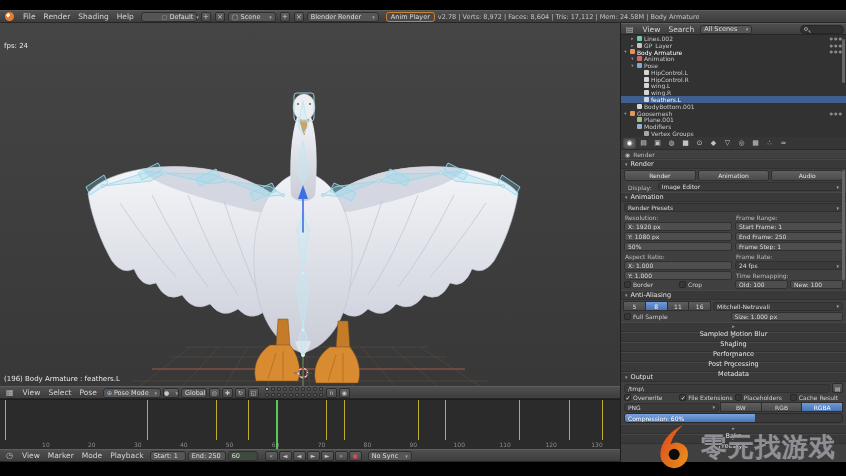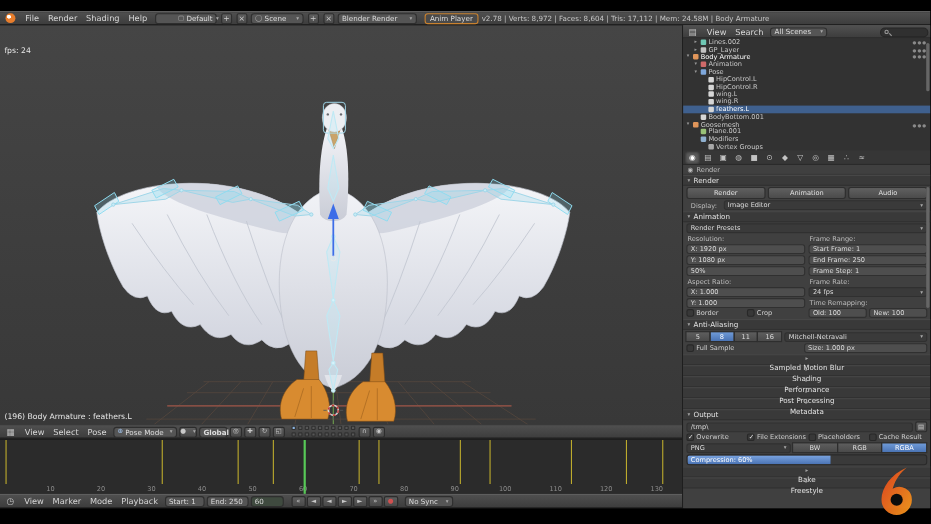--- a/index.html
+++ b/index.html
@@ -242,21 +242,21 @@
         <span class="menu" data-name="view3d-menu-select">Select</span>
         <span class="menu" data-name="view3d-menu-pose">Pose</span>
       </span>
     <span class="fld caret-dd" style="width:58px;" data-name="mode-select">
       <i data-name="pose-mode-icon" style="font-style:normal;font-size:6px;color:#9fc0e8;margin-right:2px;">⊕</i>
       <span data-name="mode-value">Pose Mode</span>
     </span>
     <span class="icbtn caret-dd" style="width:16px;" data-name="viewport-shading-select">
         <span data-name="shading-sphere-icon">●</span>
       </span>
-    <span class="fld caret-dd" style="width:26px;font-weight:bold;" data-name="transform-orientation-select">
+    <span class="fld caret-dd" style="width:26px;" data-name="transform-orientation-select">
       <span data-name="orientation-value">Global</span>
     </span>
     <span class="icbtn" data-name="pivot-center-select">◎</span>
     <span class="icbtn" data-name="manipulator-translate-button">✚</span>
     <span class="icbtn" data-name="manipulator-rotate-button">↻</span>
     <span class="icbtn" data-name="manipulator-scale-button">◱</span>
     <span class="ldots" id="ldots" data-name="layer-buttons">
         <span class="ldot on" data-name="layer-1"></span>
         <span class="ldot" data-name="layer-2"></span>
         <span class="ldot" data-name="layer-3"></span>
@@ -595,15 +595,16 @@
     <svg width="38" height="46" viewBox="0 0 40 50" data-name="watermark-logo-icon">
       <path d="M28 1 C 12 8 3 21 3 33 A 15 15 0 0 0 33 33 A 12.5 12.5 0 0 0 14 22 C 17 12 22 6 28 1 Z" fill="url(#wg2)"></path>
       <defs>
           <linearGradient id="wg2" x1="0" y1="0" x2="1" y2="1">
             <stop offset="0" stop-color="#e2401e"></stop>
             <stop offset="1" stop-color="#f59b1c"></stop>
           </linearGradient>
         </defs>
       <circle cx="18" cy="33" r="6" fill="#0a0a0a"></circle>
     </svg>
+    <span class="wm-text" data-name="watermark-text">零元找游戏</span>
   </div>
 
 </div>
 
 </body></html>

